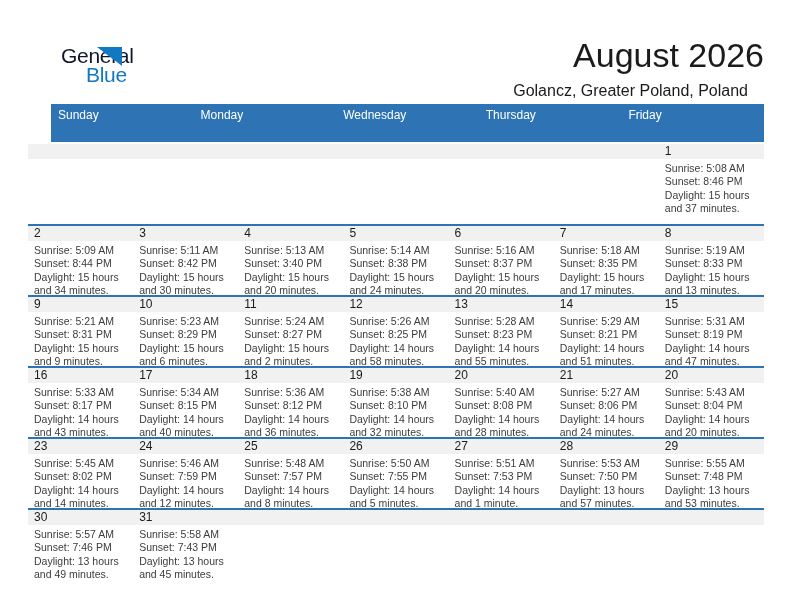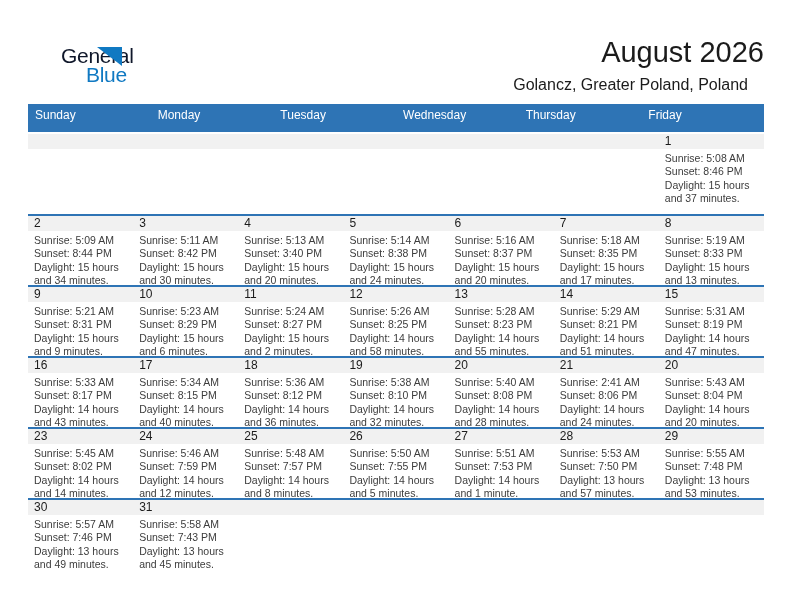--- a/index.html
+++ b/index.html
@@ -7,26 +7,26 @@
   .page { position: relative; width: 792px; height: 612px; overflow: hidden; background: #fff; }
 
   
   .logo { position: absolute; left: 33px; top: 45px; width: 110px; height: 44px; }
   .logo-general { position: absolute; left: 0; top: 0; font-size: 21px; line-height: 22px; color: #0f172a; letter-spacing: -0.3px; margin-left: 28px; }
   .logo-tri { position: absolute; left: 64px; top: 2px; }
   .logo-blue { position: absolute; left: 53px; top: 19px; font-size: 21px; line-height: 22px; color: #1079c2; letter-spacing: -0.3px; }
 
   
   .title-block { position: absolute; right: 28px; top: 36px; text-align: right; }
-  .title-block h1 { margin: 0; font-size: 29px; font-weight: normal; color: #1b1b1b; }
+  .title-block h1 { margin: 0; font-size: 34px; font-weight: normal; color: #1b1b1b; }
   .title-block h2 { margin: 7px 16px 0 0; font-size: 16px; font-weight: normal; color: #1b1b1b; }
 
   
   .calendar { position: absolute; left: 28px; top: 104px; width: 736px; }
-  .weekday-row { display: flex; background: #2e74b5; height: 28px; }
+  .weekday-row { display: flex; background: #2e74b5; height: 38px; margin-left: 23px; }
   .weekday-cell { flex: 1; color: #ffffff; font-size: 12px; line-height: 22px; padding-left: 7px; box-sizing: border-box; overflow: hidden; }
 
   .week-row { display: flex; border-top: 2px solid #2e74b5; box-sizing: border-box; height: 71px; }
   #weeks-container .week-row:first-child { border-top: none; margin-top: 2px; height: 80px; }
   #weeks-container .week-row:last-child { height: 75px; }
 
   .day-cell { flex: 1; box-sizing: border-box; overflow: hidden; }
   .day-num { height: 15px; background: #f1f1f1; font-size: 12px; line-height: 15px; padding-left: 6px; color: #1b1b1b; }
   .day-details { padding: 3px 2px 0 6px; font-size: 10.5px; line-height: 13.4px; color: #3c3c3c; }
   .detail-line { white-space: nowrap; }
@@ -46,21 +46,20 @@
 
   <div class="title-block">
     <h1>August 2026</h1>
     <h2>Golancz, Greater Poland, Poland</h2>
   </div>
 
   <div class="calendar">
     <div class="weekday-row">
       <div class="weekday-cell">Sunday</div>
       <div class="weekday-cell">Monday</div>
-      <div class="weekday-cell">Tuesday</div>
       <div class="weekday-cell">Wednesday</div>
       <div class="weekday-cell">Thursday</div>
       <div class="weekday-cell">Friday</div>
     </div>
     <div id="weeks-container">
         <div class="week-row">
           <div class="day-cell">
             <div class="day-num"></div>
           </div>
           <div class="day-cell">
@@ -260,21 +259,21 @@
             <div class="day-details">
               <div class="detail-line">Sunrise: 5:40 AM</div>
               <div class="detail-line">Sunset: 8:08 PM</div>
               <div class="detail-line">Daylight: 14 hours</div>
               <div class="detail-line">and 28 minutes.</div>
             </div>
           </div>
           <div class="day-cell">
             <div class="day-num">21</div>
             <div class="day-details">
-              <div class="detail-line">Sunrise: 2:41 AM</div>
+              <div class="detail-line">Sunrise: 5:27 AM</div>
               <div class="detail-line">Sunset: 8:06 PM</div>
               <div class="detail-line">Daylight: 14 hours</div>
               <div class="detail-line">and 24 minutes.</div>
             </div>
           </div>
           <div class="day-cell">
             <div class="day-num">20</div>
             <div class="day-details">
               <div class="detail-line">Sunrise: 5:43 AM</div>
               <div class="detail-line">Sunset: 8:04 PM</div>

